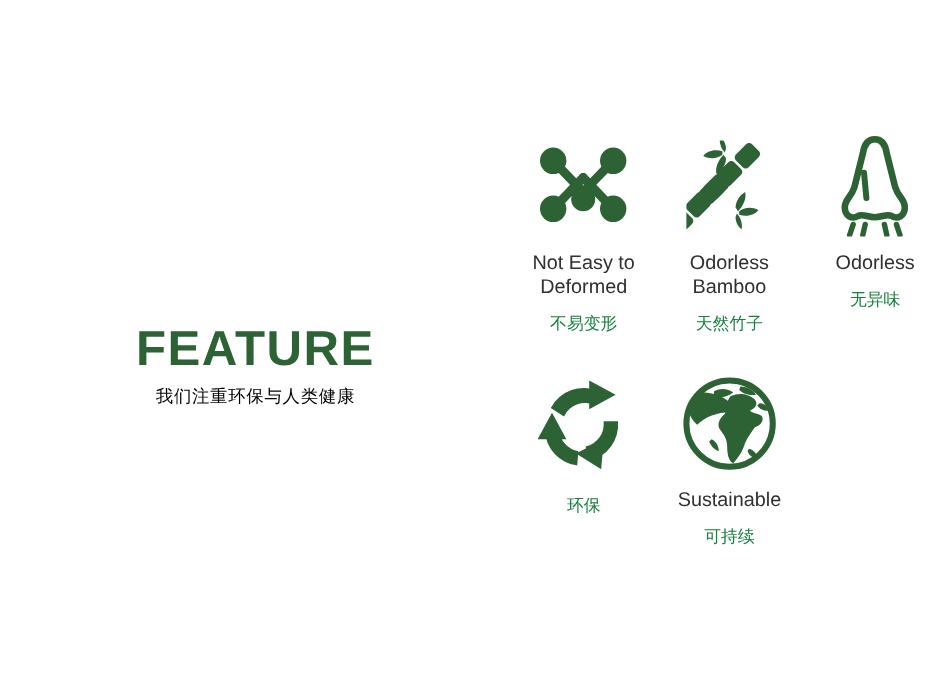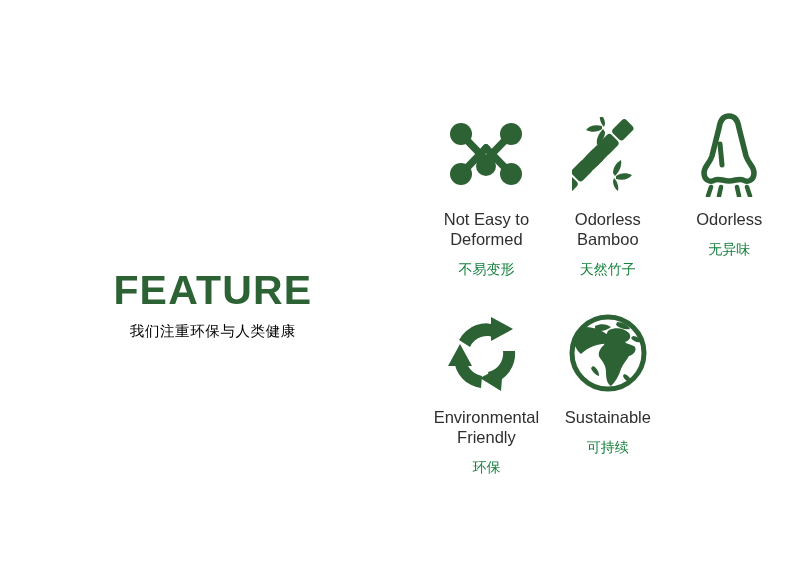--- a/index.html
+++ b/index.html
@@ -216,21 +216,20 @@
             <path d="M56 52 L54 77 L33 64 Z"></path>
 
             <path d="M34 74
                      A31 31 0 0 1 7 45
                      L19 44
                      A19 19 0 0 0 35 62 Z"></path>
             <path d="M1 52 L13 30 L25 52 Z"></path>
           </g>
         </svg>
       </div>
-      <div class="feature-label-en">Environmental Friendly</div>
       <div class="feature-label-cn">环保</div>
     </div>
 
 
     <div class="feature-card row2">
       <div class="feature-icon">
         <svg width="78" height="78" viewBox="0 0 78 78" xmlns="http://www.w3.org/2000/svg">
           <defs>
             <clipPath id="globeClip">
               <circle cx="39" cy="39" r="36"></circle>

